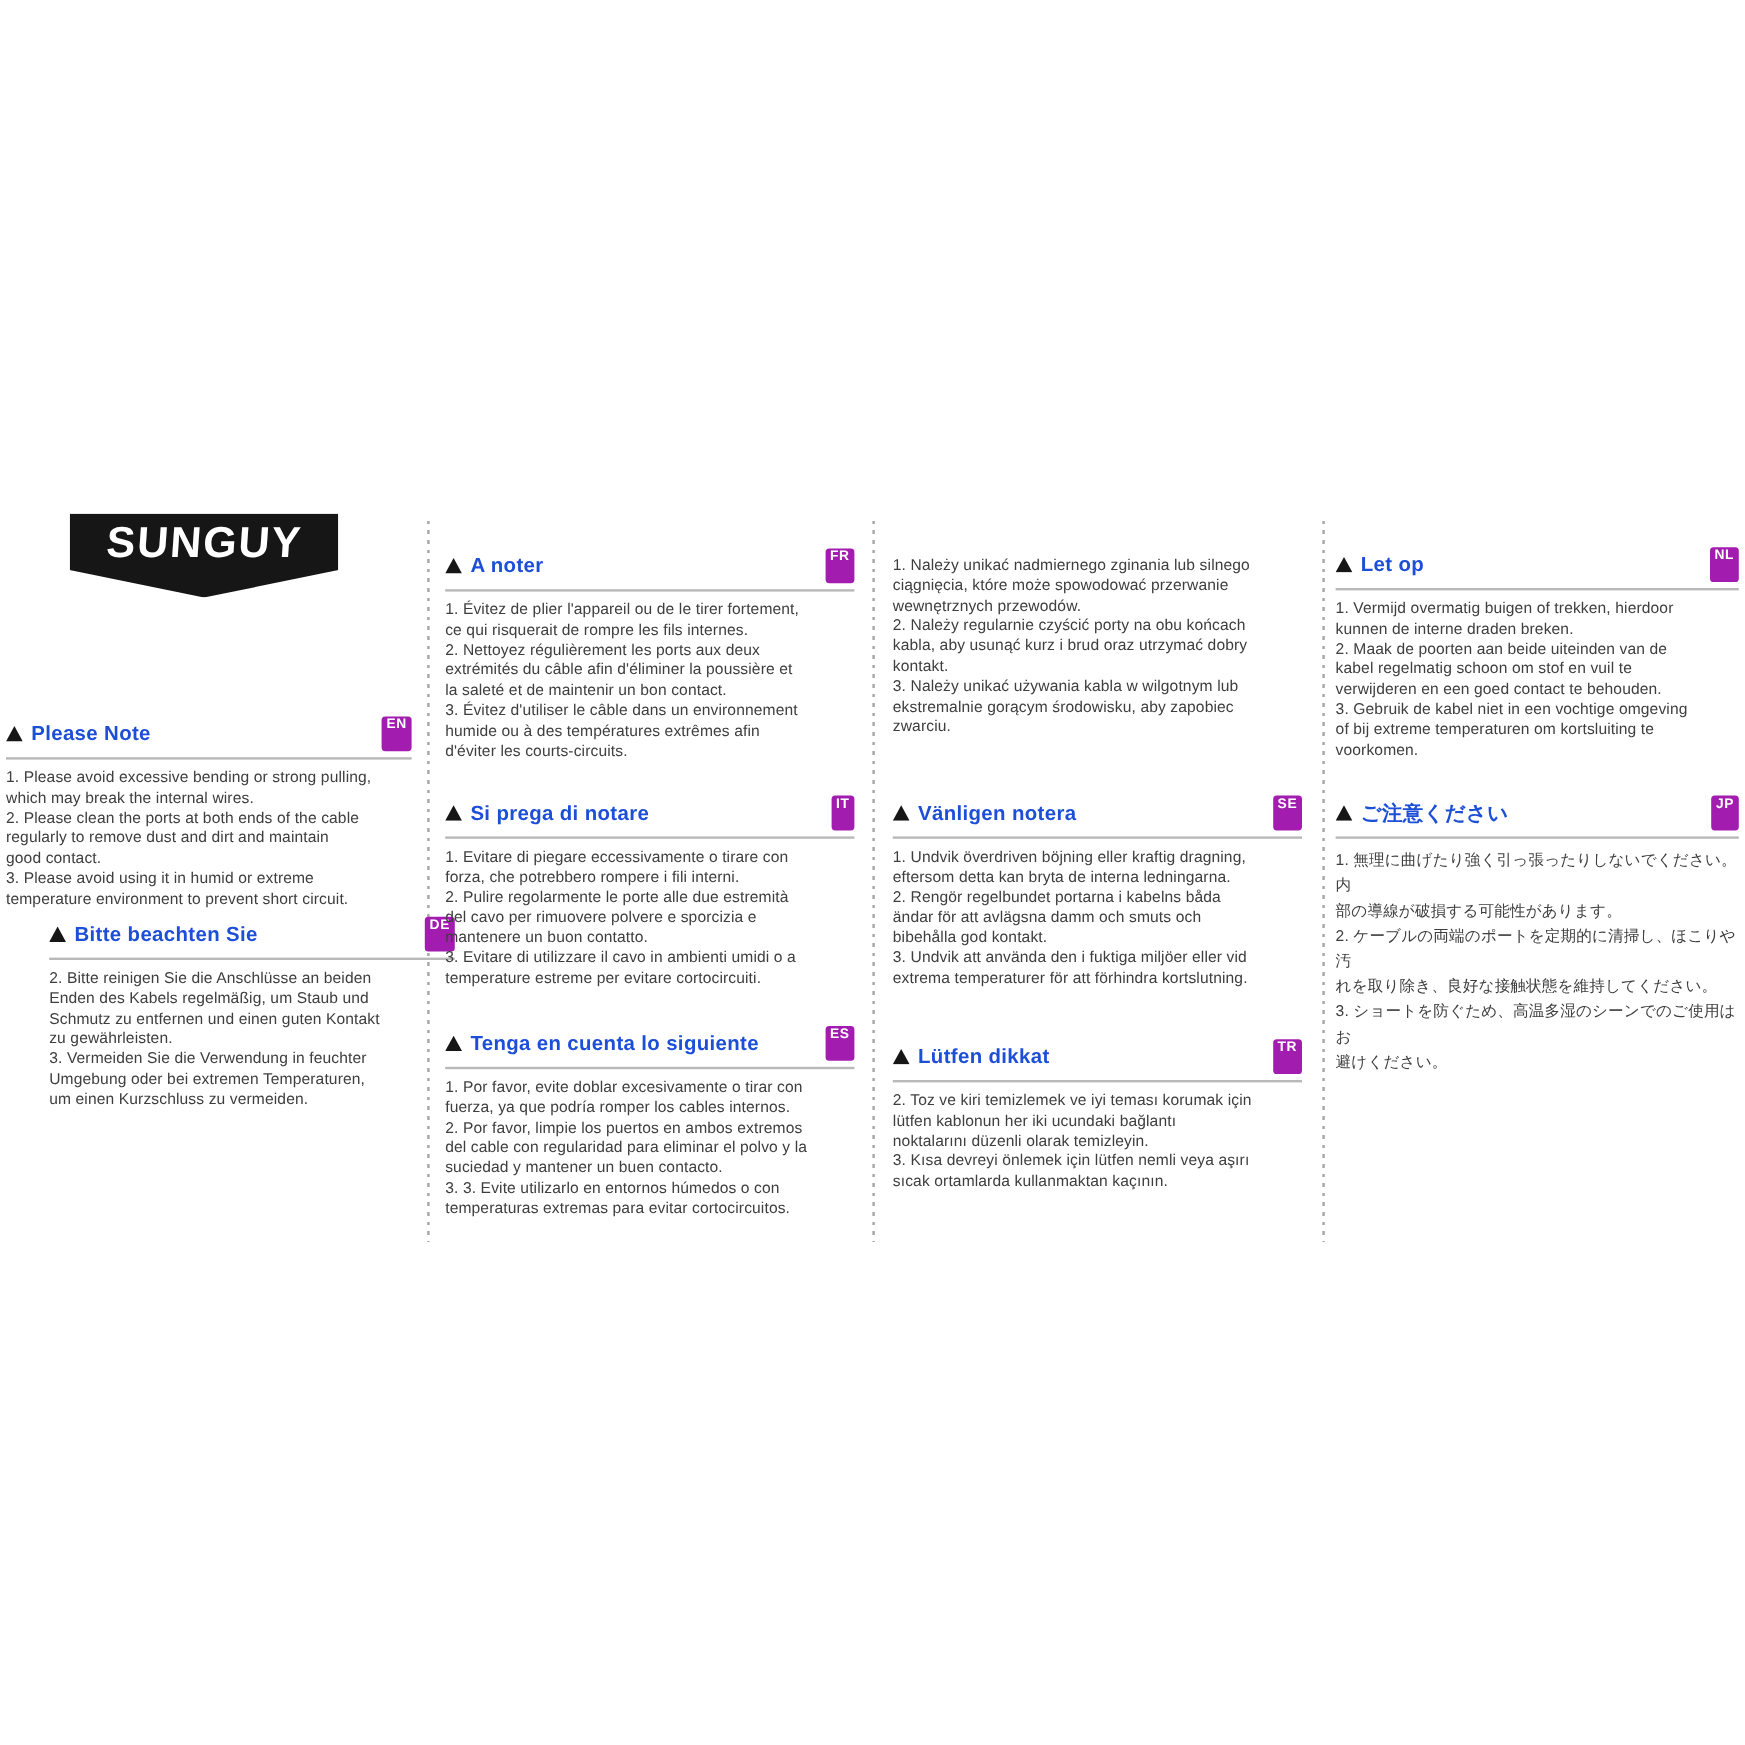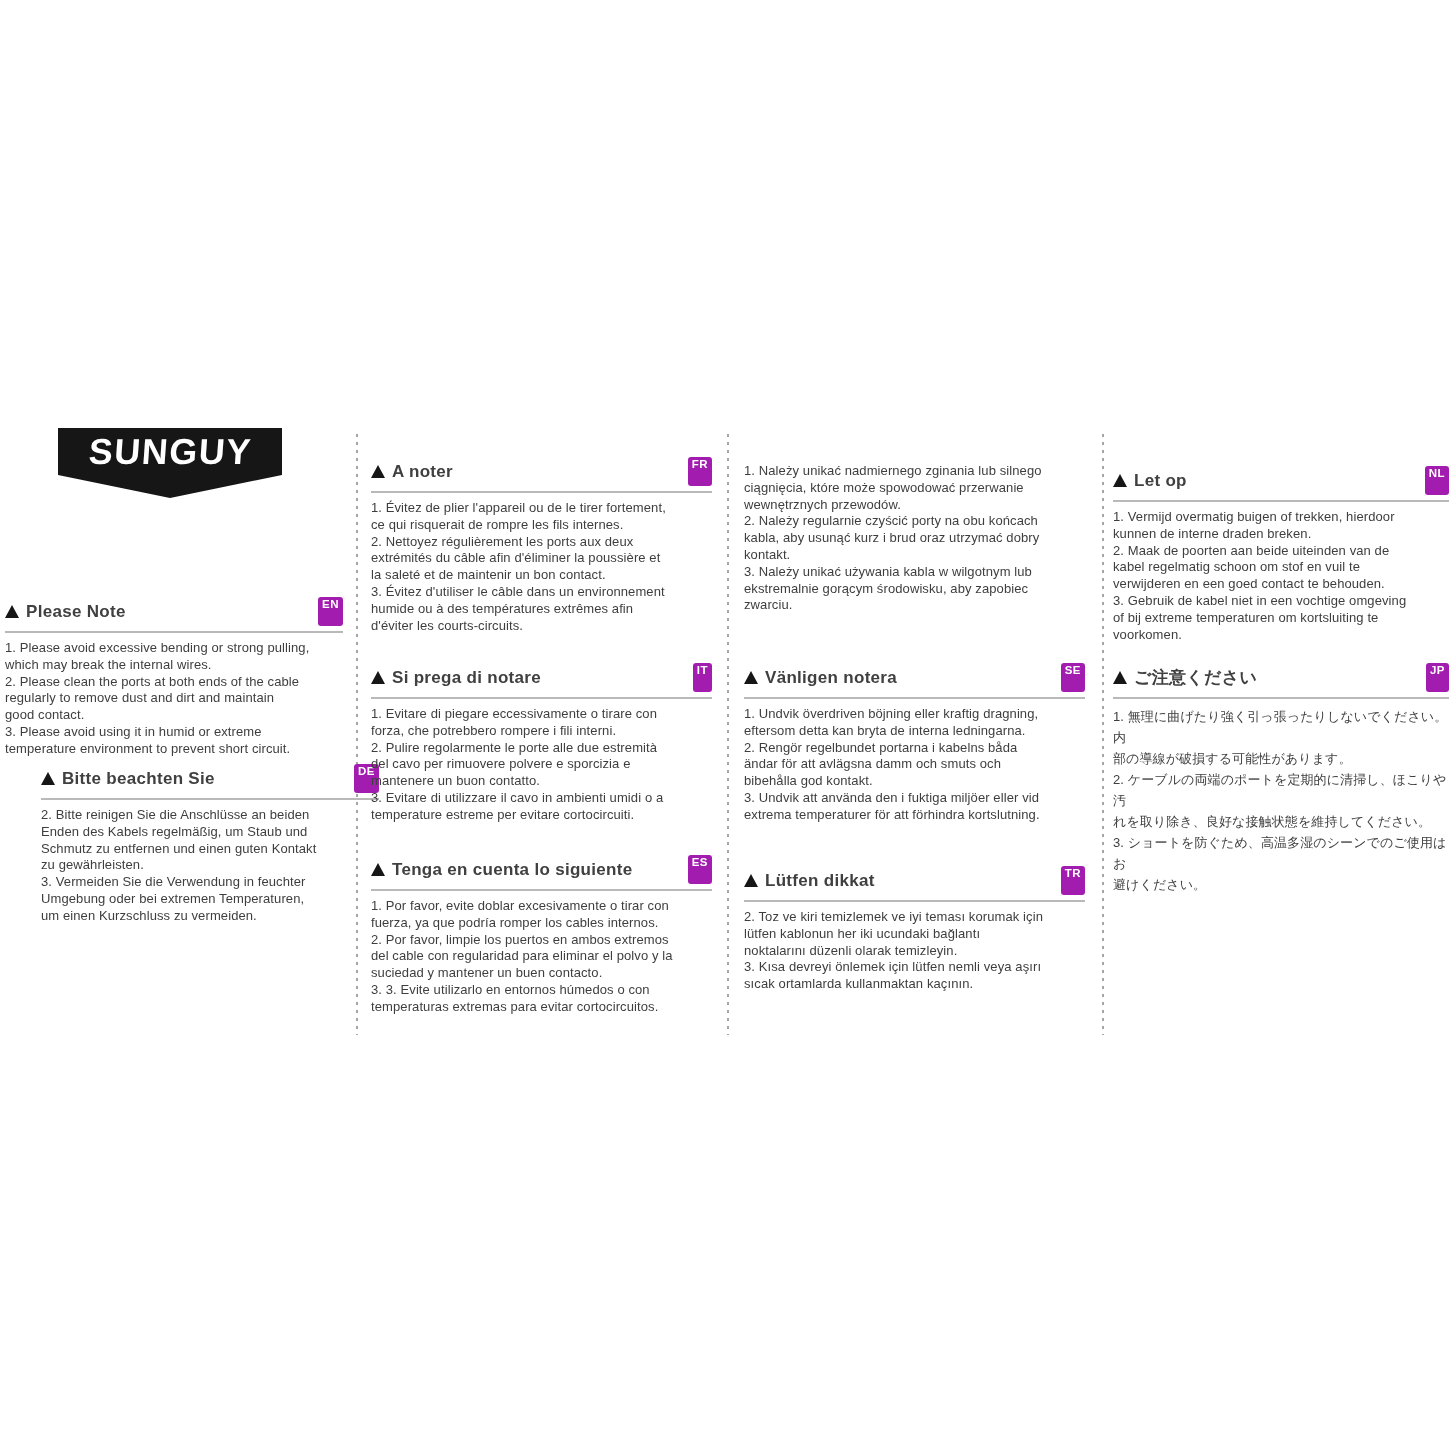--- a/index.html
+++ b/index.html
@@ -35,21 +35,21 @@
   .divider.d3 { left:1102px; }
 
   
   .note { position:absolute; }
   .note-header {
     display:flex; align-items:center; gap:7px;
     border-bottom:2px solid #b9b9b9; padding-bottom:5px;
   }
   .warn { display:flex; align-items:center; }
   .note-title {
-    font-size:17px; font-weight:700; color:#404040; letter-spacing:0.3px;
+    font-size:17px; font-weight:700; color:#1d4ed8; letter-spacing:0.3px;
   }
   .badge {
     margin-left:auto; background:#a21caf; color:#ffffff;
     font-size:11.5px; font-weight:700; padding:1px 4px 16px 4px;
     border-radius:3px; letter-spacing:0.5px; line-height:12px;
   }
   .note-body { padding-top:7px; width:372px; }
   .note-body p {
     margin:0; font-size:13px; line-height:16.8px; color:#3e3e3e;
     white-space:pre-line; letter-spacing:0.1px;
@@ -58,21 +58,21 @@
   .note.jp .note-body p { font-size:13px; line-height:21px; }
 
   .s-en {left:5px;    top:597px; width:338px;}
   .s-de {left:5px;    top:764px; width:338px;margin-left:36px;}
   .s-fr {left:371px;  top:457px; width:341px;}
   .s-it {left:371px;  top:663px; width:341px;}
   .s-es {left:371px;  top:855px; width:341px;}
   .s-pl {left:744px;  top:456px; width:341px;}
   .s-se {left:744px;  top:663px; width:341px;}
   .s-tr {left:744px;  top:866px; width:341px;}
-  .s-nl {left:1113px; top:456px; width:336px;margin-top:10px;}
+  .s-nl {left:1113px; top:456px; width:336px;}
   .s-jp {left:1113px; top:663px; width:336px;}
   .s-en .note-body, .s-de .note-body { width:345px; }
 </style>
 </head>
 <body>
 
 <div class="sheet">
 
   <div class="logo">
     <span>SUNGUY</span>

